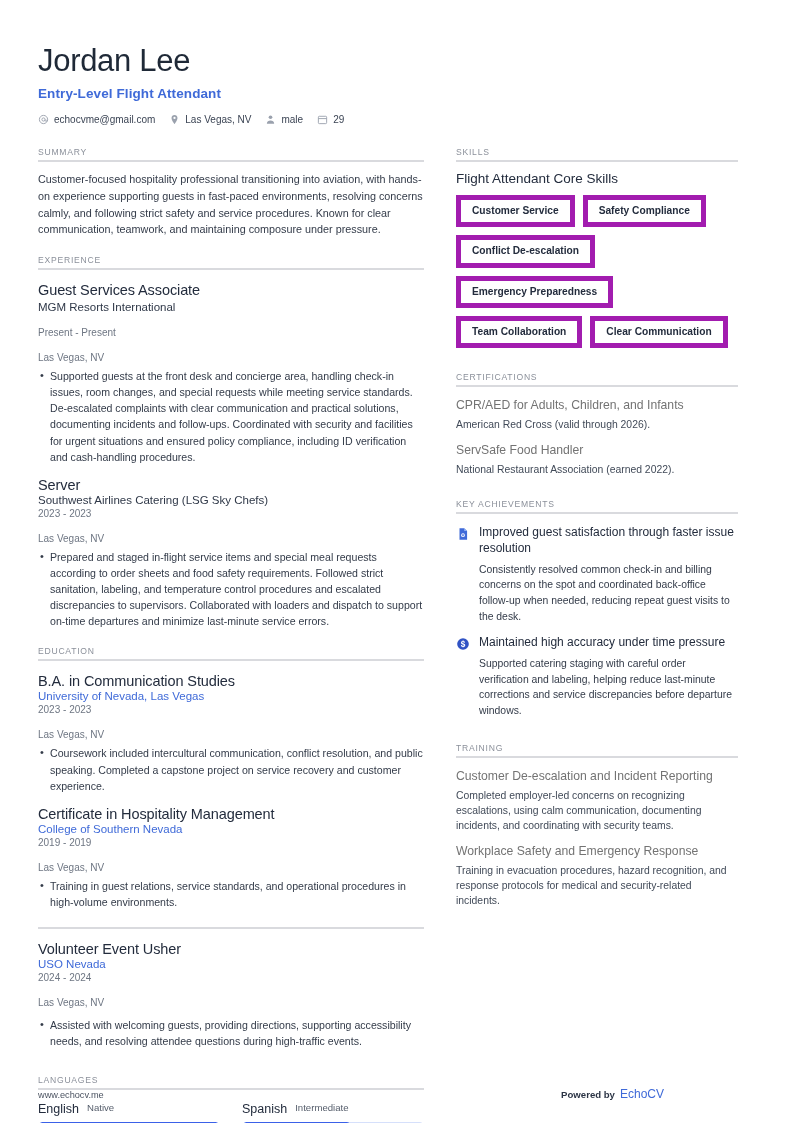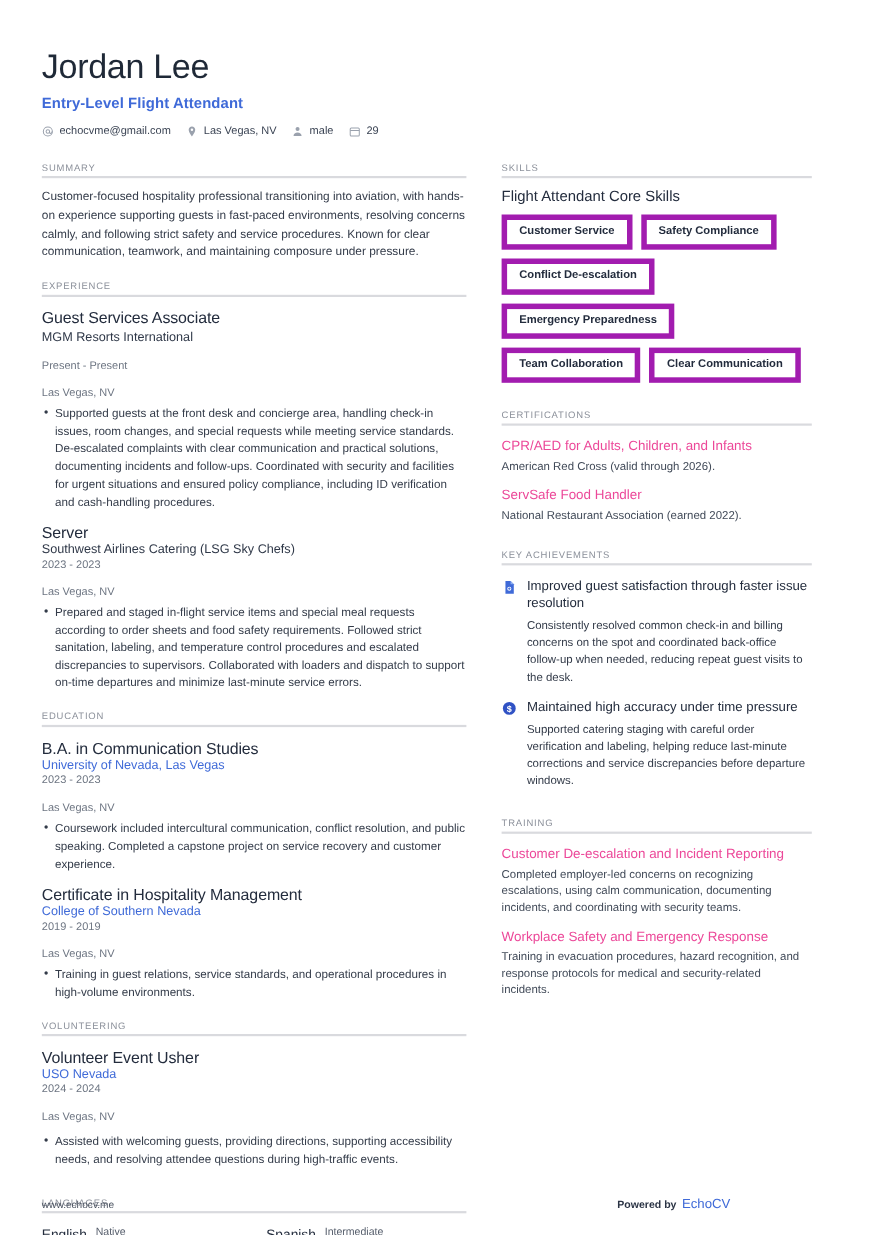--- a/index.html
+++ b/index.html
@@ -129,21 +129,21 @@
     padding: 5px 11px;
     font-size: 10.2px;
     font-weight: bold;
     color: #232c3d;
     line-height: 1.2;
     white-space: nowrap;
   }
 
   
   .cert { margin-top: 11px; }
-  .cert-name { font-size: 12.2px; color: #ec4899; line-height: 1.3; }
+  .cert-name { font-size: 12.2px; color: #737373; line-height: 1.3; }
   .cert-issuer { font-size: 10.4px; color: #414a58; margin-top: 3px; line-height: 1.45; }
 
   
   .ach { display: flex; gap: 9px; margin-top: 11px; }
   .ach-ico { width: 14px; flex: none; padding-top: 2px; }
   .ach-ico svg { width: 14px; height: 14px; display: block; }
   .ach-title { font-size: 12px; color: #232c3d; line-height: 1.33; }
   .ach-desc { font-size: 10.4px; color: #333b49; line-height: 1.5; margin-top: 5px; }
 
   
@@ -277,21 +277,20 @@
             <span class="entry-meta">2019 - 2019</span>
             <span class="entry-meta">Las Vegas, NV</span>
           </div>
           <ul class="bullets">
             <li>Training in guest relations, service standards, and operational procedures in high-volume environments.</li>
           </ul>
         </div>
       </div>
 
       <div class="sec">
-        <div class="sec-label">VOLUNTEERING</div>
         <div class="sec-rule"></div>
 
         <div class="entry">
           <div class="entry-title">Volunteer Event Usher</div>
           <div class="entry-org link">USO Nevada</div>
           <div class="entry-line">
             <span class="entry-meta">2024 - 2024</span>
             <span class="entry-meta">Las Vegas, NV</span>
           </div>
           <ul class="bullets" style="margin-top:9px">

